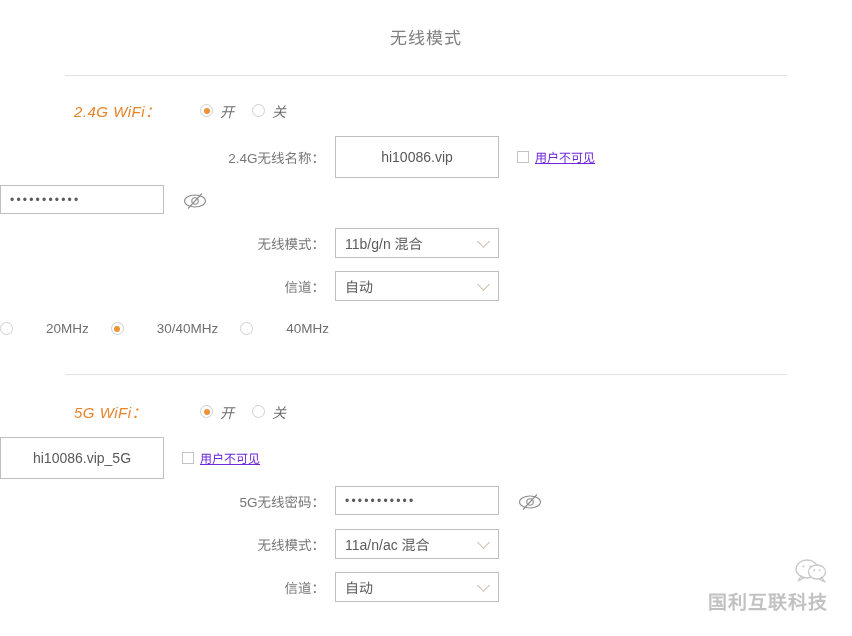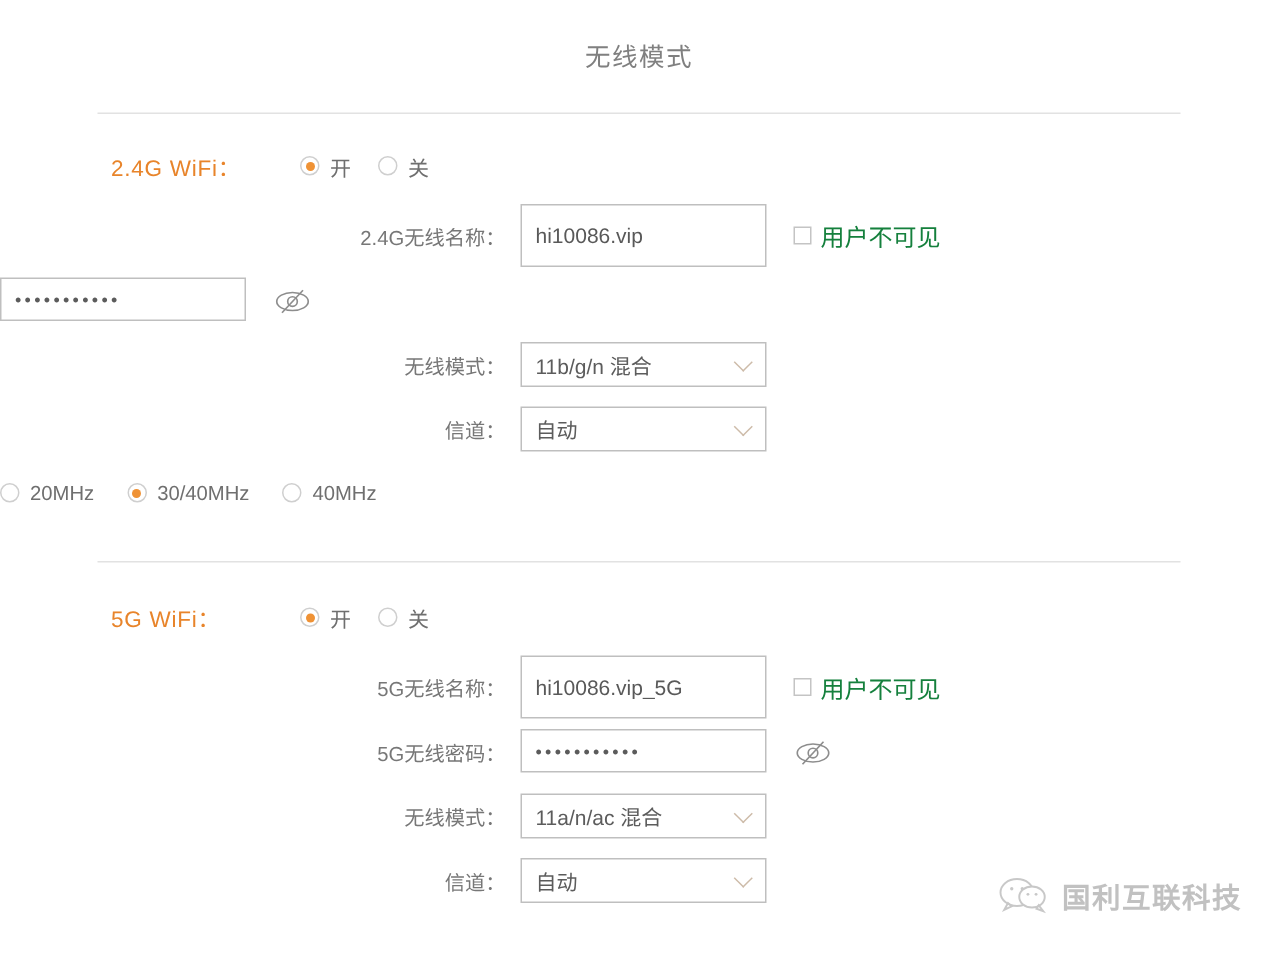--- a/index.html
+++ b/index.html
@@ -36,20 +36,21 @@
 
   
   .section {
     position: relative;
   }
 
   .band-head {
     display: flex;
     align-items: center;
     padding-left: 74px;
+    font-style: italic;
   }
   .band-label {
     color: #e8842a;
     font-size: 15px;
     letter-spacing: .5px;
     width: 126px;
   }
 
   
   .radio-group {
@@ -99,39 +100,39 @@
     height: 43px;
   }
   .row-label {
     width: 335px;
     text-align: right;
     padding-right: 10px;
     box-sizing: border-box;
     font-size: 13.5px;
     color: #777777;
     white-space: nowrap;
-    margin-left: 12px;
   }
   .field {
     display: flex;
     align-items: center;
   }
 
   .text-input {
     width: 164px;
     height: 42px;
     box-sizing: border-box;
     border: 1px solid #bfbfbf;
     background: #ffffff;
     font-size: 14px;
     color: #595959;
     padding: 0 9px;
     outline: none;
     font-family: inherit;
     border-radius: 0;
+    text-align: center;
   }
   .text-input::placeholder { color: #b7b7b7; }
 
   .dots {
     width: 164px;
     height: 29px;
     box-sizing: border-box;
     border: 1px solid #bfbfbf;
     background: #fff;
     padding: 0 9px;
@@ -180,23 +181,24 @@
   .checkbox {
     width: 12px;
     height: 12px;
     border: 1px solid #c4c4c4;
     background: #fff;
     box-sizing: border-box;
     flex: 0 0 auto;
   }
   .check-text {
     margin-left: 6px;
-    font-size: 16px;
-    color: #15803d;
+    font-size: 12px;
+    color: #6d28d9;
     white-space: nowrap;
+    text-decoration: underline;
   }
 
   .side-check { margin-left: 18px; }
 
   
   .eye {
     margin-left: 18px;
     width: 22px;
     height: 16px;
     cursor: pointer;
@@ -214,32 +216,33 @@
     line-height: 19px;
     text-align: center;
     font-weight: bold;
     margin-left: 108px;
     cursor: pointer;
     flex: 0 0 auto;
   }
 
   
   .bw-group { display: flex; align-items: center; }
-  .bw-item { display: flex; align-items: center; margin-right: 22px; cursor: pointer; }
+  .bw-item { display: flex; align-items: center; margin-right: 22px; cursor: pointer; gap: 26px; }
   .bw-item .radio-text { font-size: 13.5px; }
 
   
   .watermark {
     position: absolute;
     right: 24px;
     bottom: 22px;
     display: flex;
-    align-items: flex-start;
+    align-items: flex-end;
     opacity: .42;
     pointer-events: none;
+    flex-direction: column;
   }
   .watermark .wm-text {
     font-size: 19px;
     color: #6d6d6d;
     letter-spacing: 1px;
     margin-left: 9px;
     font-weight: bold;
   }
 </style>
 </head>
@@ -347,21 +350,20 @@
       <div class="radio-item">
         <span class="radio"></span>
         <span class="radio-text">关</span>
       </div>
     </div>
   </div>
 
   <div class="form" style="margin-top:14px;">
 
     <div class="row">
-      <div class="row-label">5G无线名称：</div>
       <div class="field">
         <input class="text-input" type="text" value="hi10086.vip_5G" style="">
         <div class="check-item side-check">
           <span class="checkbox"></span>
           <span class="check-text">用户不可见</span>
         </div>
       </div>
     </div>
 
     <div class="row">

